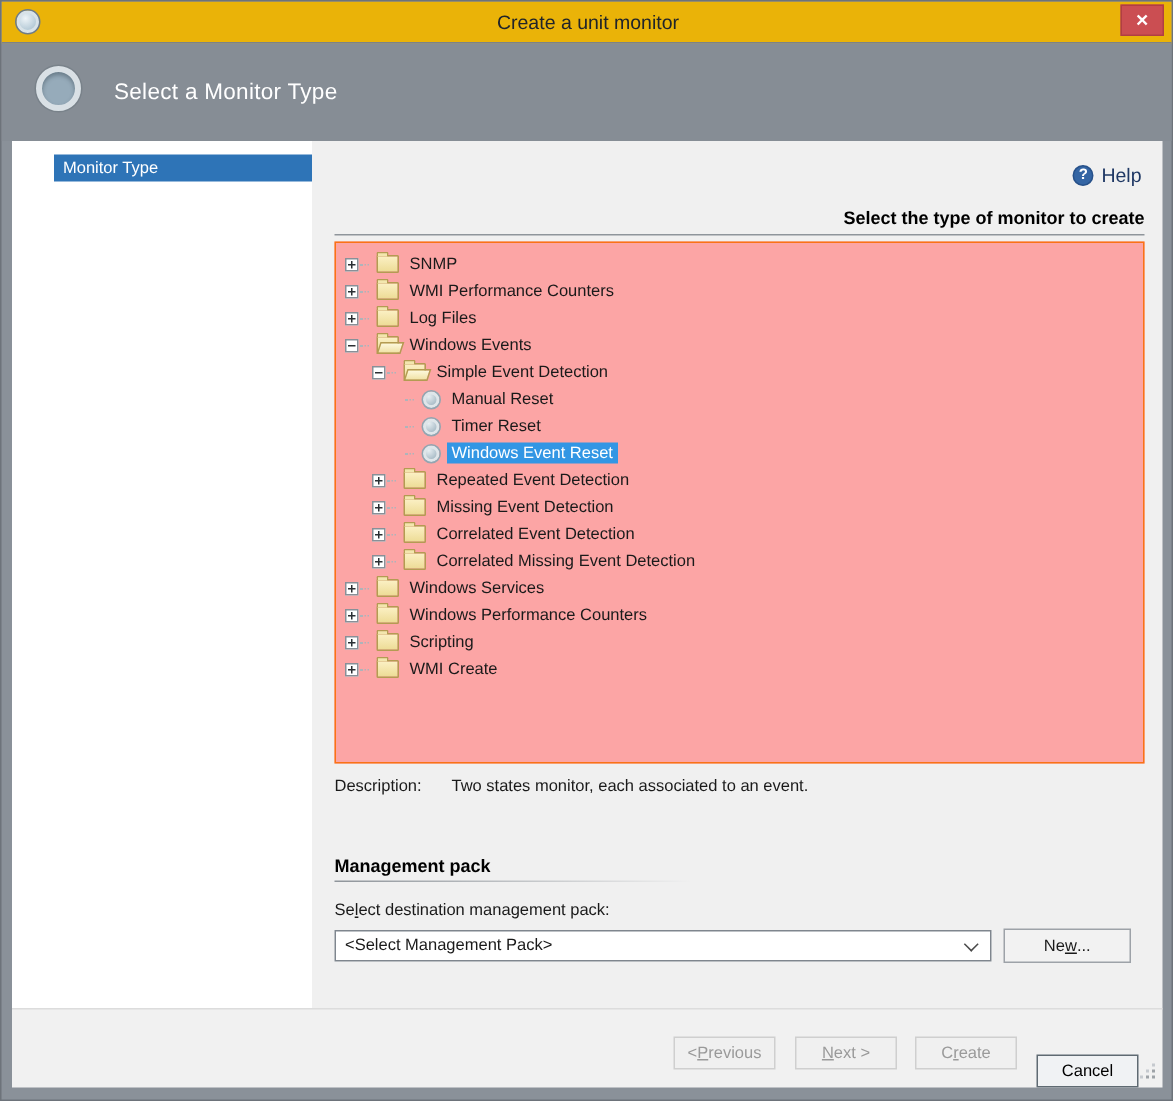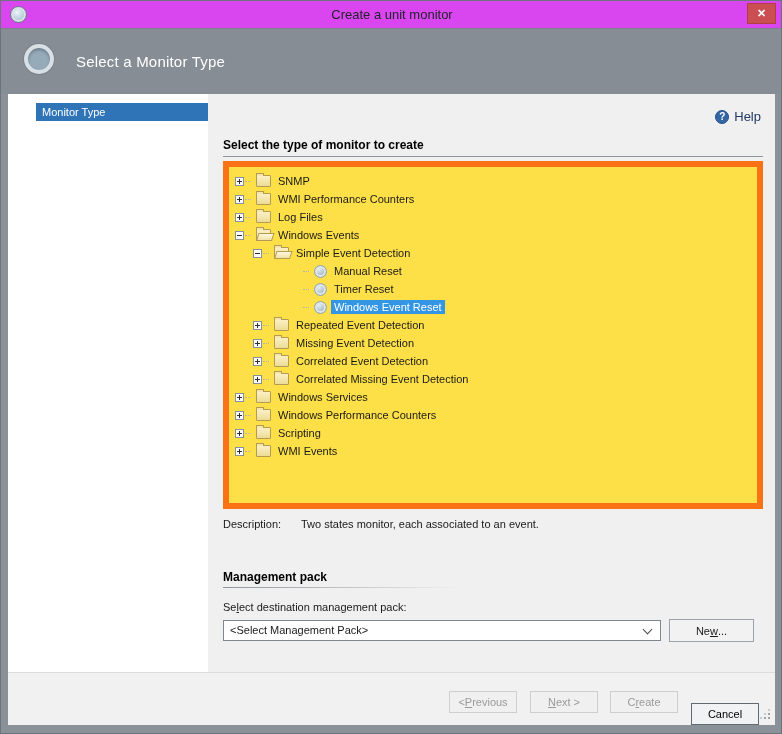--- a/index.html
+++ b/index.html
@@ -2,21 +2,21 @@
 <html><head>
 <meta charset="utf-8">
 <style>
   * { margin:0; padding:0; box-sizing:border-box; }
   body { background:#c8c8c8; font-family:"Liberation Sans", sans-serif; }
   .window { position:relative; width:782px; height:734px; background:#8A9199;
             overflow:hidden; border:1px solid #6d737a; }
 
   
   .titlebar { position:absolute; left:0; top:0; width:782px; height:28px;
-              background:#d946ef; border-bottom:1px solid #7b828a; }
+              background:#eab308; border-bottom:1px solid #7b828a; }
   .title-icon { position:absolute; left:9px; top:5px; width:17px; height:17px; border-radius:50%;
                 background:radial-gradient(circle at 40% 35%, #eef4f8, #b9cdd9 55%, #93aab8);
                 border:1px solid #6f7c86; box-shadow:inset 0 0 0 2px #d8e2e8; }
   .title-text { position:absolute; left:0; top:0; width:100%; height:28px; line-height:27px;
                 text-align:center; font-size:13px; color:#20242a; }
   .close-btn { position:absolute; right:7px; top:2px; width:29px; height:21px;
                background:#CB4E52; border:1px solid #b03f43; color:#fff;
                display:flex; align-items:center; justify-content:center;
                font-size:11px; font-weight:bold; cursor:default; }
 
@@ -35,29 +35,29 @@
 
   .content { position:absolute; left:207px; top:93px; width:567px; height:578px; background:#F0F0F0; }
 
   .help-link { position:absolute; right:14px; top:15px; display:flex; align-items:center; gap:5px; }
   .help-icon { width:14px; height:14px; border-radius:50%; background:#3465a4; border:1px solid #27518a;
                color:#fff; font-size:10px; font-weight:bold; display:flex; align-items:center;
                justify-content:center; }
   .help-label { font-size:13px; color:#1f3864; }
 
   .section-heading { position:absolute; left:15px; top:44px; width:540px; font-size:12px;
-                     font-weight:bold; color:#000; padding-bottom:4px; border-bottom:1px solid #8f959b; }
+                     font-weight:bold; color:#000; padding-bottom:4px; border-bottom:1px solid #8f959b;text-align:right; }
 
   
   .tree-panel { position:absolute; left:15px; top:67px; width:540px; height:348px;
-                background:#fde047; border:6px solid #f97316; padding-top:5px; overflow:hidden; }
+                background:#fca5a5; border:1px solid #f97316; padding-top:5px; overflow:hidden; }
   .tree-row { height:18px; display:flex; align-items:center; font-size:11px; color:#1a1a1a; }
   .tree-row.lvl1 { padding-left:6px; }
   .tree-row.lvl2 { padding-left:24px; }
-  .tree-row.lvl3 { padding-left:64px; }
+  .tree-row.lvl3 { padding-left:36px; }
   .expander { position:relative; width:9px; height:9px; background:#fff; border:1px solid #889098; flex:none; }
   .expander::before { content:""; position:absolute; left:1px; top:3px; width:5px; height:1px; background:#2b2f33; }
   .expander.plus::after { content:""; position:absolute; left:3px; top:1px; width:1px; height:5px; background:#2b2f33; }
   .exp-spacer { width:9px; flex:none; }
   .dots { width:6px; border-top:1px dotted #aeb4ba; flex:none; margin:0 1px; }
   .icon-folder { position:relative; width:15px; height:12px; flex:none; margin:0 4px;
                  background:linear-gradient(180deg,#fbf0c4,#eddc96); border:1px solid #b49b52; border-radius:1px; }
   .icon-folder::before { content:""; position:absolute; top:-3px; left:-1px; width:6px; height:2px;
                  background:#f3e6ae; border:1px solid #b49b52; border-bottom:none; border-radius:1px 1px 0 0; }
   .icon-folder.open::after { content:""; position:absolute; left:-1px; bottom:-1px; width:14px; height:6px;
@@ -220,21 +220,21 @@
         <div class="tree-row lvl1">
           <span class="expander plus"></span>
           <span class="dots"></span>
           <span class="icon-folder"></span>
           <span class="tree-label">Scripting</span>
         </div>
         <div class="tree-row lvl1">
           <span class="expander plus"></span>
           <span class="dots"></span>
           <span class="icon-folder"></span>
-          <span class="tree-label">WMI Events</span>
+          <span class="tree-label">WMI Create</span>
         </div>
       </div>
 
     <div class="desc-row">
       <span class="desc-label">Description:</span>
       <span class="desc-value">Two states monitor, each associated to an event.</span>
     </div>
 
     <div class="mp-heading">Management pack</div>
     <div class="mp-line"></div>

